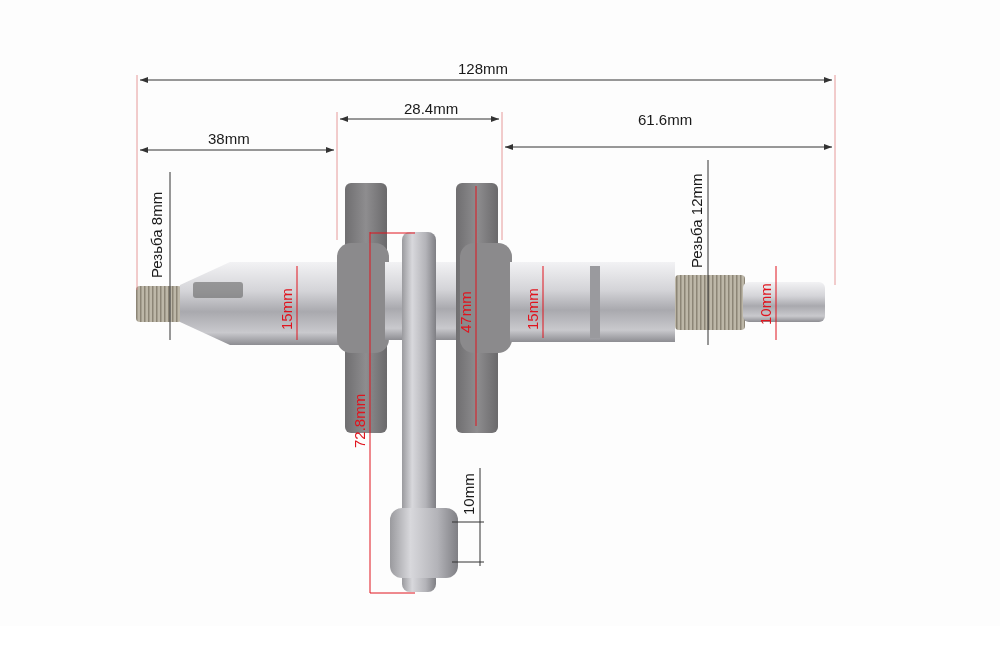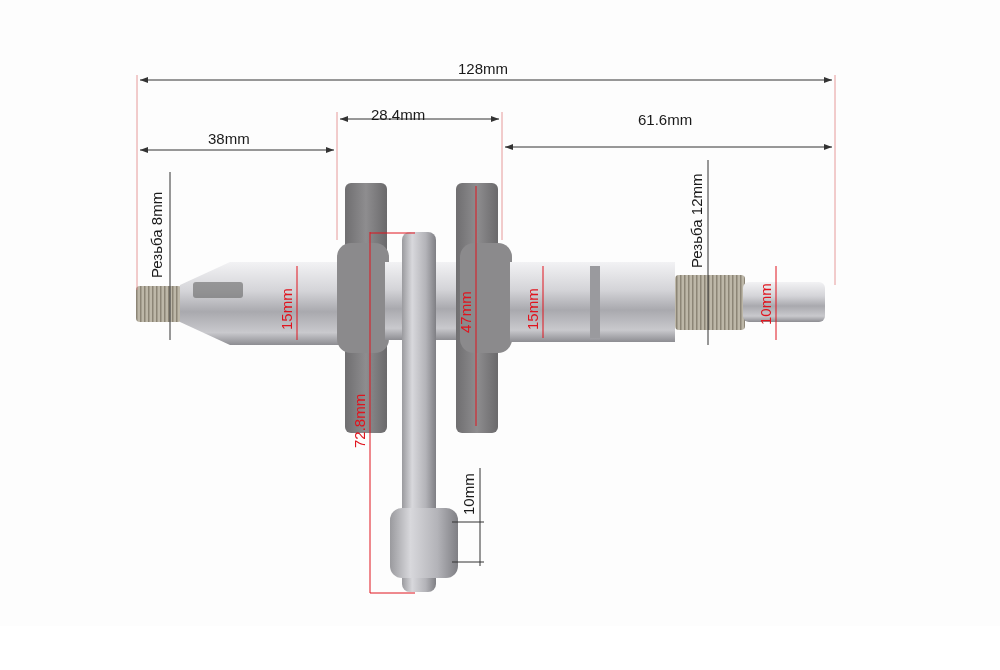--- a/index.html
+++ b/index.html
@@ -94,21 +94,21 @@
       <line x1="543" y1="266" x2="543" y2="338"></line>
       <line x1="476" y1="186" x2="476" y2="426"></line>
       <line x1="776" y1="266" x2="776" y2="340"></line>
       <line x1="370" y1="232" x2="370" y2="593"></line>
       <line x1="370" y1="233" x2="415" y2="233"></line>
       <line x1="370" y1="593" x2="415" y2="593"></line>
     </g>
   </svg>
 
   <span class="lbl" style="left:458px;top:60px;">128mm</span>
-  <span class="lbl" style="left:371px;top:100px;margin-top:6px;">28.4mm</span>
+  <span class="lbl" style="left:404px;top:100px;">28.4mm</span>
   <span class="lbl" style="left:208px;top:130px;">38mm</span>
   <span class="lbl" style="left:638px;top:111px;">61.6mm</span>
 
   <span class="lbl vert" style="left:148px;top:278px;">Резьба 8mm</span>
   <span class="lbl vert" style="left:688px;top:268px;">Резьба 12mm</span>
   <span class="lbl red vert" style="left:278px;top:330px;">15mm</span>
   <span class="lbl red vert" style="left:457px;top:333px;">47mm</span>
   <span class="lbl red vert" style="left:524px;top:330px;">15mm</span>
   <span class="lbl red vert" style="left:757px;top:325px;">10mm</span>
   <span class="lbl red vert" style="left:351px;top:448px;">72.8mm</span>

